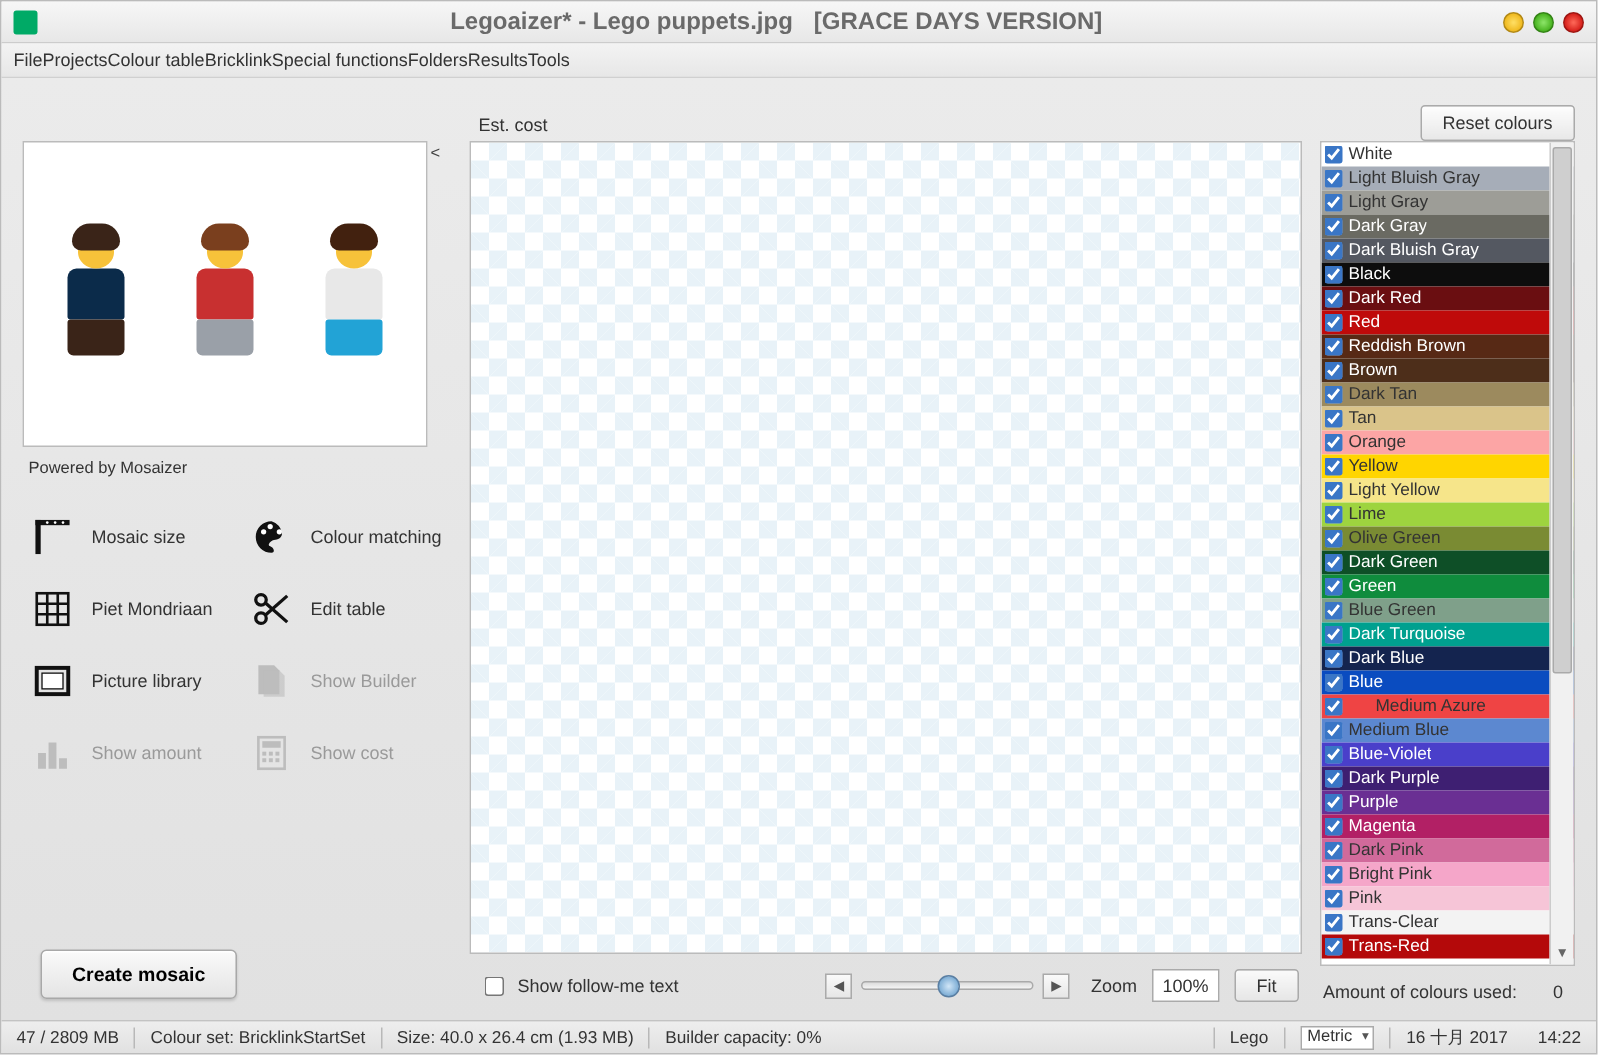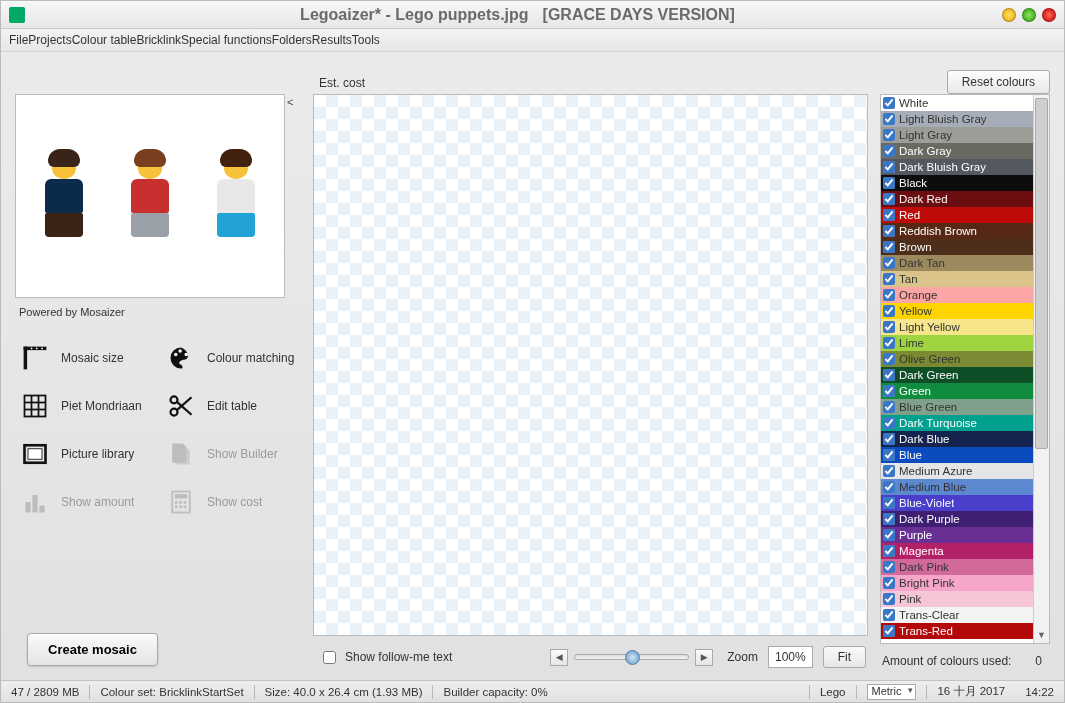--- a/index.html
+++ b/index.html
@@ -363,21 +363,21 @@
             <span class="swname">Dark Turquoise</span>
           </div>
           <div class="colour-row text-light" style="background: rgb(20, 36, 79); padding-right: 17px;">
             <input type="checkbox" checked="" style="">
             <span class="swname">Dark Blue</span>
           </div>
           <div class="colour-row text-light" style="background: rgb(10, 76, 192); padding-right: 17px;">
             <input type="checkbox" checked="" style="">
             <span class="swname">Blue</span>
           </div>
-          <div class="colour-row" style="background: #e5e5e5; padding-right: 17px;">
+          <div class="colour-row" style="background: #ef4444; padding-right: 17px; gap: 18px;">
             <input type="checkbox" checked="" style="">
             <span class="swname">Medium Azure</span>
           </div>
           <div class="colour-row" style="background: rgb(92, 136, 208); padding-right: 17px;">
             <input type="checkbox" checked="" style="">
             <span class="swname">Medium Blue</span>
           </div>
           <div class="colour-row text-light" style="background: rgb(74, 63, 202); padding-right: 17px;">
             <input type="checkbox" checked="" style="">
             <span class="swname">Blue-Violet</span>

